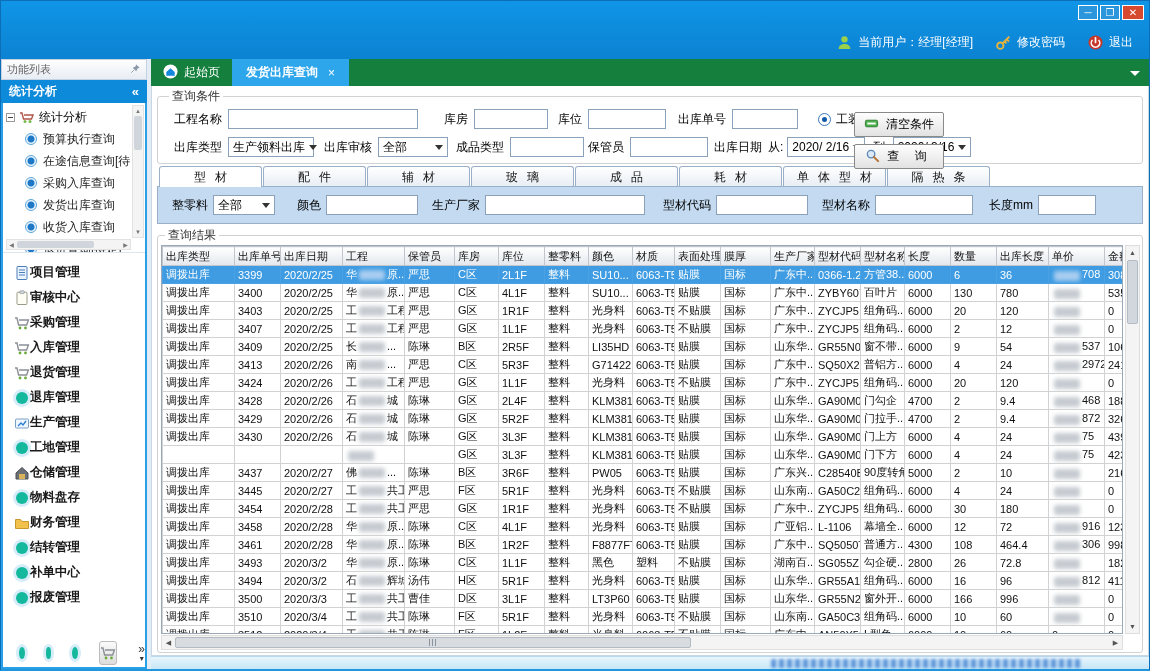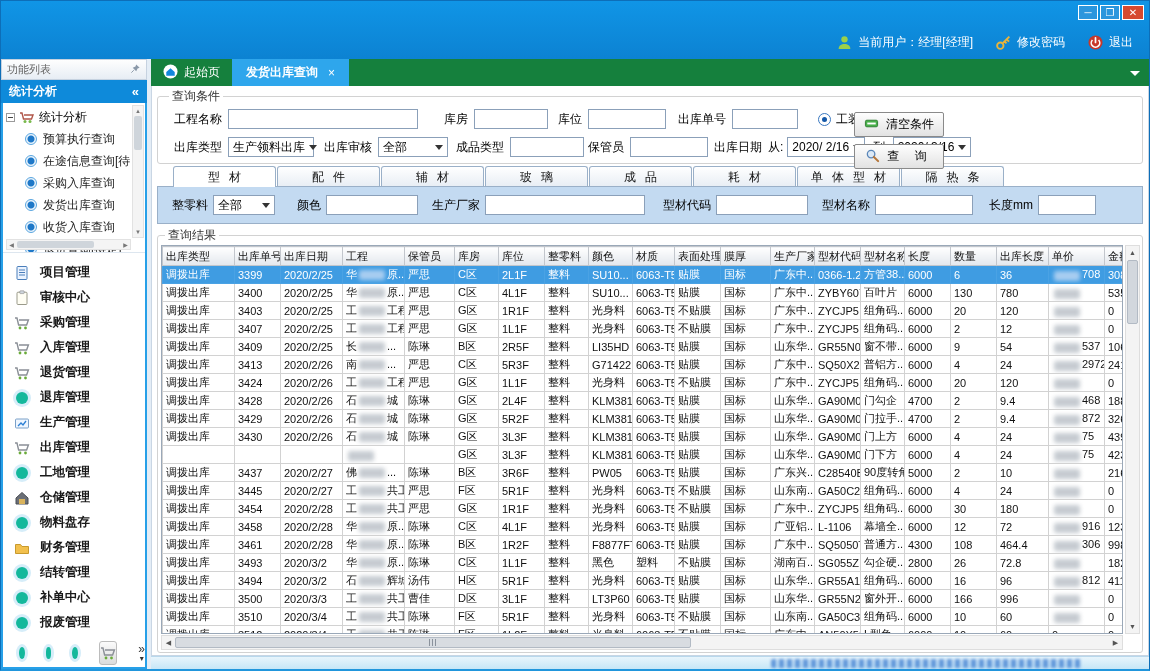--- a/index.html
+++ b/index.html
@@ -43,21 +43,21 @@
   .radio-ic{width:12px;height:12px;border-radius:50%;border:1px solid #5aa6e0;background:radial-gradient(circle,#1e78c8 0 3px,#eaf4fc 4px);flex:0 0 auto}
   .tvs{position:absolute;right:1px;top:2px;bottom:14px;width:12px;background:#f4f4f4;border:1px solid #e2e2e2;display:flex;flex-direction:column;align-items:center;justify-content:space-between;padding:1px}
   .tvs .arr{width:9px;height:8px;color:#777;font-size:6px;line-height:8px;text-align:center}
   .tvs .trk{flex:1;width:8px;position:relative}
   .tvs .thm{position:absolute;top:1px;left:0;right:0;height:34px;background:#cfd5db;border-radius:2px}
   .ths{position:absolute;left:3px;right:14px;bottom:2px;height:11px;background:#f4f4f4;border:1px solid #e2e2e2;display:flex;align-items:center;justify-content:space-between;padding:0 1px}
   .ths .arr{font-size:6px;color:#777;width:7px;text-align:center}
   .ths .trk{flex:1;height:7px;position:relative}
   .ths .thm{position:absolute;left:2px;top:0;bottom:0;width:72%;background:#cfd5db;border-radius:2px}
   .modules{flex:1;padding:7px 0 0 10px;display:flex;flex-direction:column;overflow:hidden}
-  .mod-item{display:flex;align-items:center;gap:10px;height:25px;font-size:12.5px;font-weight:bold;color:#1a1a1a;cursor:default;flex:0 0 auto}
+  .mod-item{display:flex;align-items:center;height:25px;font-size:12.5px;font-weight:bold;color:#1a1a1a;cursor:default;flex:0 0 auto}
   .mic{width:17px;height:17px;flex:0 0 auto;display:flex;align-items:center;justify-content:center}
   .mic svg{width:16px;height:16px}
   .ic-dot{width:12px;height:12px;border-radius:50%;background:#14b89c;box-shadow:0 0 0 3px #d6edf9}
   .side-footer{height:28px;flex:0 0 auto;display:flex;align-items:center;gap:21px;padding-left:16px}
   .sf-dot{width:12px;height:12px;border-radius:50%;background:#14b89c;box-shadow:0 0 0 3px #d6edf9}
   .sf-cart{width:36px;height:24px;background:linear-gradient(#fbfbfb,#dcdcdc);border:1px solid #bcbcbc;border-radius:3px;display:flex;align-items:center;justify-content:center}
   .sf-cart svg{width:16px;height:16px}
   .sf-more{font-size:12px;color:#333;line-height:.7;text-align:center}
   .sf-more .c2{font-size:8px}
 
@@ -82,21 +82,21 @@
   .radio-grp{display:flex;align-items:center;gap:5px;margin-left:20px}
   .radio{width:13px;height:13px;border-radius:50%;border:1px solid #9a9a9a;background:#fff;position:relative;flex:0 0 auto}
   .radio.on{border-color:#3a78c0}
   .radio.on::after{content:"";position:absolute;inset:3px;border-radius:50%;background:#1458a8}
   .btn{position:absolute;display:flex;align-items:center;gap:7px;justify-content:center;width:90px;height:25px;background:linear-gradient(#fefefe,#e2e2e2);border:1px solid #8a8a8a;border-radius:2px;font-size:12px;cursor:default}
   .btn svg{width:15px;height:15px}
   .btn-clear{right:198px;top:7px}
   .btn-search{right:198px;top:39px;letter-spacing:6px;}
 
   
-  .mat-tabs{display:flex;height:21px;margin:2px 17px 0;flex:0 0 auto}
+  .mat-tabs{display:flex;height:21px;margin:2px 3px 0;flex:0 0 auto}
   .mtab{min-width:103px;display:flex;align-items:center;justify-content:center;letter-spacing:9px;text-indent:9px;font-size:12px;border:1px solid #9ab0c8;border-bottom:none;background:linear-gradient(#ffffff,#e7edf4);border-radius:3px 3px 0 0;white-space:nowrap;margin-right:1px;color:#111;cursor:default}
   .mtab.active{background:#fff;position:relative;z-index:2}
   .mat-panel{height:38px;flex:0 0 auto;background:#c3daf1;border:1px solid #9ab0c8;margin:0 1px;display:flex;align-items:center;font-size:12px;margin-top:-1px}
   .mp-lbl{white-space:nowrap;padding-right:5px}
   .mp-inp{height:20px;border:1px solid #8ba0b9;background:#fff}
   .mp-sel{height:20px;border:1px solid #8ba0b9;background:#fff;display:flex;align-items:center;justify-content:space-between;padding:0 4px}
 
   
   .results{flex:1;margin:3px 1px 2px;display:flex;flex-direction:column;min-height:0;padding:0 2px 2px}
   .table-wrap{flex:1;position:relative;min-height:0}
@@ -282,30 +282,20 @@
               <span class="mic">
                 <svg viewBox="0 0 16 16">
                   <rect x="1.5" y="4" width="13" height="9" rx="1" fill="#eef6ff" stroke="#7aa0c8"></rect>
                   <path d="M4 11l3-3 2 2 3-4" fill="none" stroke="#2b7fd4" stroke-width="1.3"></path>
                 </svg>
               </span>
               <span>生产管理</span>
             </div>
             <div class="mod-item">
               <span class="mic">
-                <svg viewBox="0 0 16 16">
-                  <path d="M1 3h2l1.6 7h8l1.8-5H5" fill="none" stroke="#8a8f96" stroke-width="1.4"></path>
-                  <circle cx="6" cy="13" r="1.4" fill="#6aab3a"></circle>
-                  <circle cx="11.5" cy="13" r="1.4" fill="#6aab3a"></circle>
-                </svg>
-              </span>
-              <span>出库管理</span>
-            </div>
-            <div class="mod-item">
-              <span class="mic">
                 <span class="ic-dot"></span>
               </span>
               <span>工地管理</span>
             </div>
             <div class="mod-item">
               <span class="mic">
                 <svg viewBox="0 0 16 16">
                   <path d="M2 8l6-5.5L14 8v6H2z" fill="#6b6f76" stroke="#4a4e55"></path>
                   <rect x="5" y="9" width="6" height="5" fill="#d9b35c"></rect>
                 </svg>

